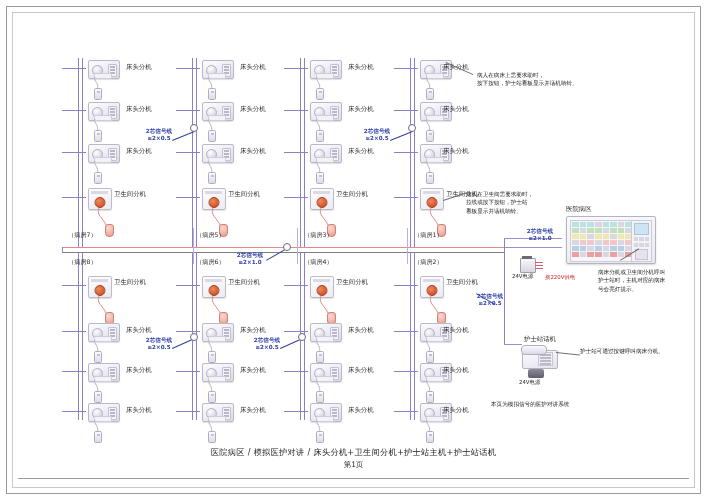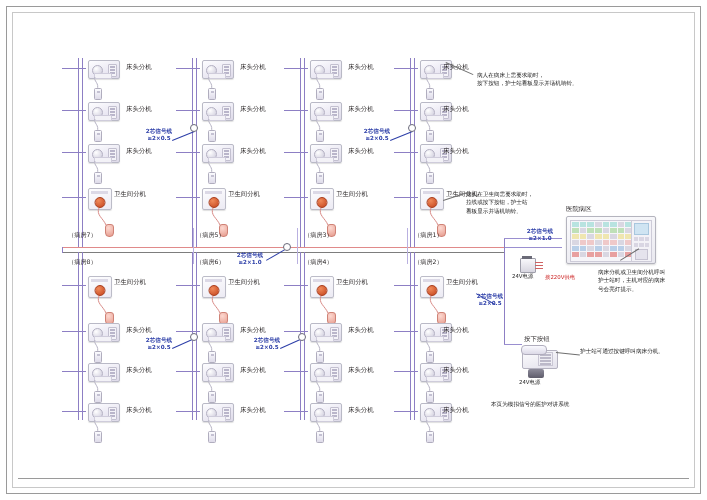--- a/index.html
+++ b/index.html
@@ -960,21 +960,21 @@
     <div class="psu">
         <div class="cap"></div>
         <i style="top:3px"></i>
         <i style="top:6px"></i>
         <i style="top:9px"></i>
       </div>
   </div>
   <div class="t psu-label" style="left:512px;top:273px;">24V电源</div>
   <div class="t note-red" style="left:545px;top:274px;">接220V供电</div>
 
-  <div class="t ns-title" style="left:524px;top:335px;">按下按钮</div>
+  <div class="t ns-title" style="left:524px;top:335px;">护士站话机</div>
   <div class="dev" style="left:522px;top:345px;">
     <div class="phone">
       <div class="body"></div>
       <div class="keys">
           <i></i>
           <i></i>
           <i></i>
           <i></i>
         </div>
       <div class="handset"></div>
@@ -983,13 +983,17 @@
   <div class="dev" style="left:528px;top:369px;">
     <div class="psu2"></div>
   </div>
   <div class="t psu-label" style="left:519px;top:379px;">24V电源</div>
   <div class="callout" style="left:556px;top:352px;width:24px;transform:rotate(6deg);"></div>
   <div class="t note" style="left:580px;top:347px;">护士站可通过按键呼叫病床分机。</div>
 
   <div class="t foot-note" style="left:491px;top:401px;">本页为模拟信号的医护对讲系统</div>
 
   <div class="cap-rule" style="top:478px;"></div>
+  <div class="caption" style="top:447px;">
+    <div class="cap-main">医院病区  /  模拟医护对讲  /  床头分机+卫生间分机+护士站主机+护士站话机</div>
+    <div class="cap-sub">第1页</div>
+  </div>
 </div>
 
 </body></html>

